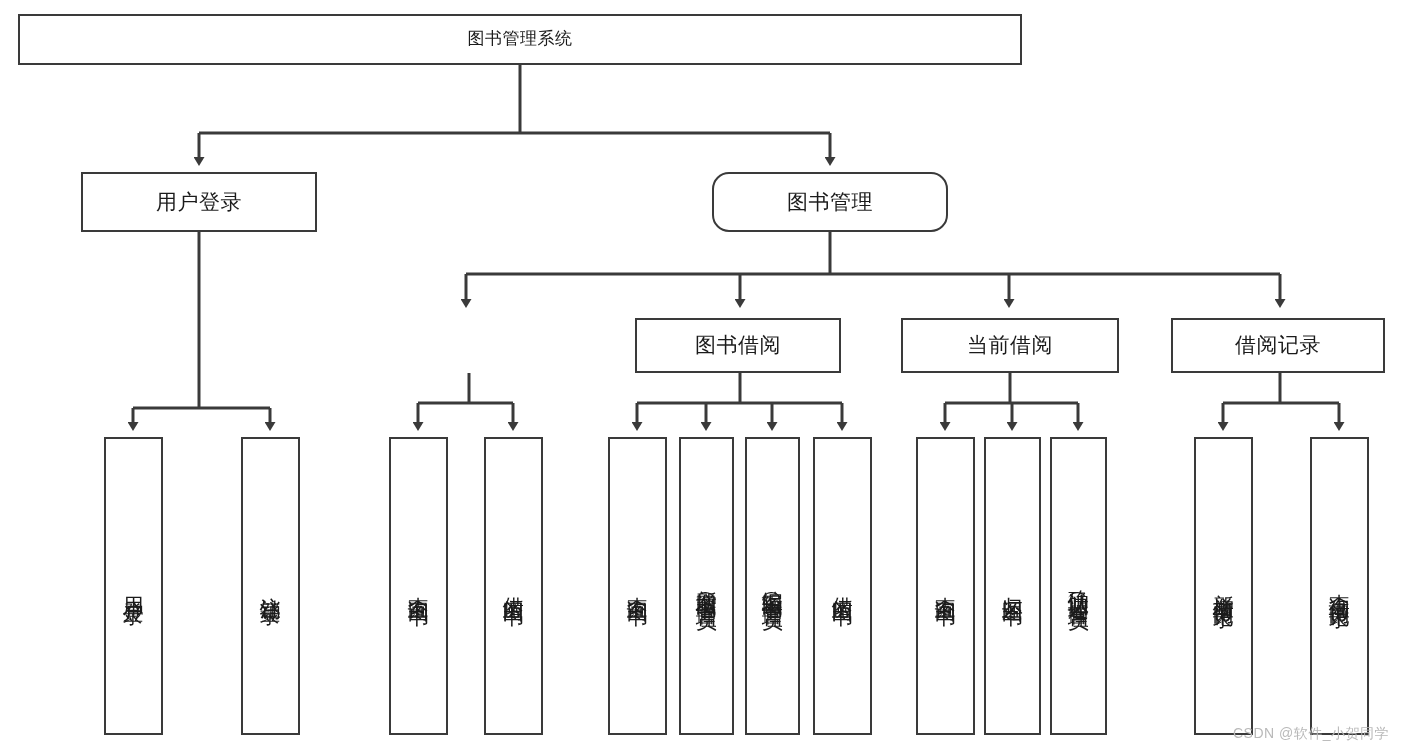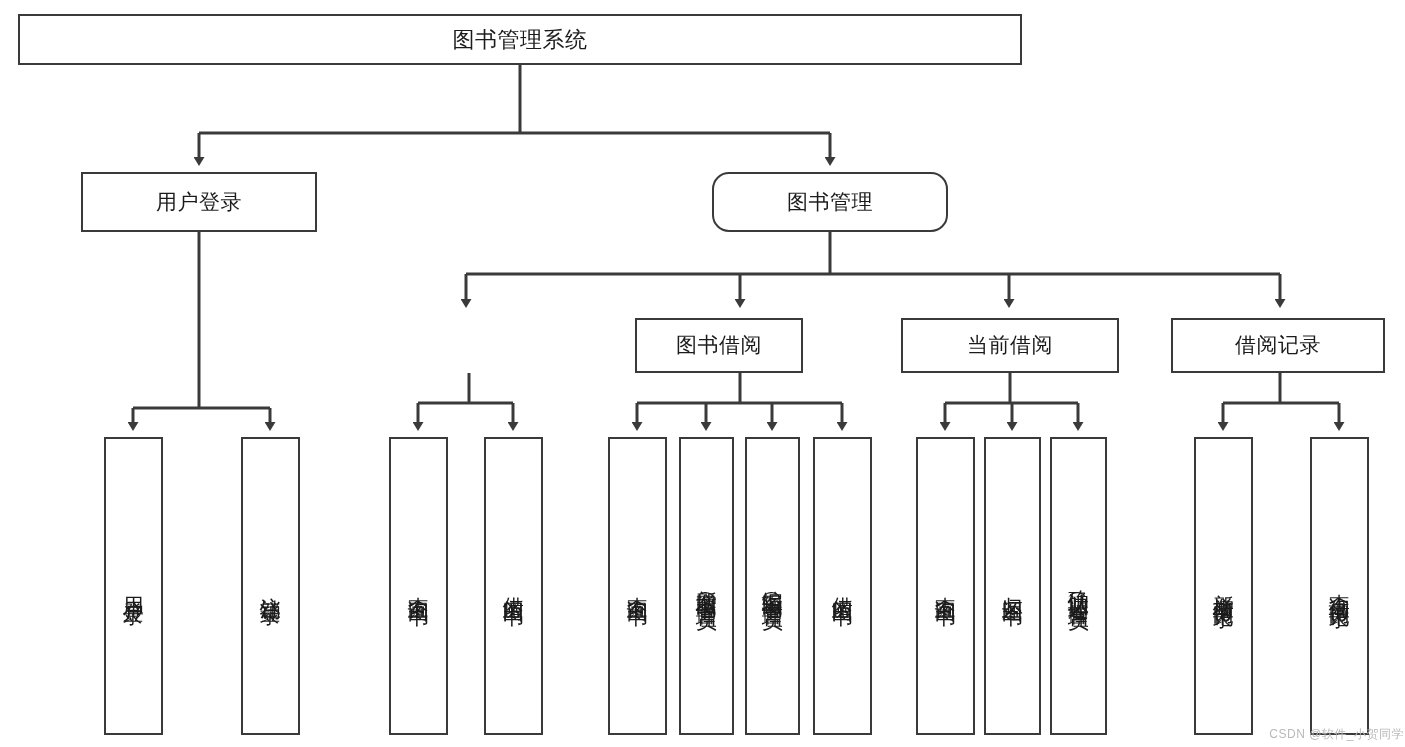--- a/index.html
+++ b/index.html
@@ -42,41 +42,41 @@
     text-align: center;
     line-height: 1.18;
     letter-spacing: 0.5px;
   }
   
   .node.h .lbl {
     font-size: 21px;
     white-space: nowrap;
   }
   .node.root .lbl {
-    font-size: 22px;
+    font-size: 17px;
   }
   
   .node.v {
     align-items: center;
     justify-content: center;
     padding: 6px 0;
   }
   .node.v .lbl {
     writing-mode: vertical-rl;
     text-orientation: upright;
     font-size: 21px;
     line-height: 1.22;
     letter-spacing: 3px;
     max-height: 100%;
   }
   .watermark {
     position: absolute;
-    right: 1px;
+    right: 16px;
     bottom: 4px;
-    font-size: 12px;
+    font-size: 14px;
     color: #b9b9b9;
     white-space: nowrap;
     z-index: 5;
     letter-spacing: 0.5px;
   }
 </style>
 </head>
 <body>
 
 <div id="canvas">
@@ -136,21 +136,21 @@
     <span class="lbl">图书管理系统</span>
   </div>
 
   <div class="node h" style="left:81px; top:172px; width:236px; height:60px;">
     <span class="lbl">用户登录</span>
   </div>
   <div class="node h" style="left:712px; top:172px; width:236px; height:60px;border-radius:17px;">
     <span class="lbl">图书管理</span>
   </div>
 
-  <div class="node h" style="left:635px; top:318px; width:168px; height:55px;">
+  <div class="node h" style="left:635px; top:318px; width:206px; height:55px;">
     <span class="lbl">图书借阅</span>
   </div>
   <div class="node h" style="left:901px; top:318px; width:218px; height:55px;">
     <span class="lbl">当前借阅</span>
   </div>
   <div class="node h" style="left:1171px; top:318px; width:214px; height:55px;">
     <span class="lbl">借阅记录</span>
   </div>
 
   <div class="node v" style="left:104px; top:437px; width:59px; height:298px;">

